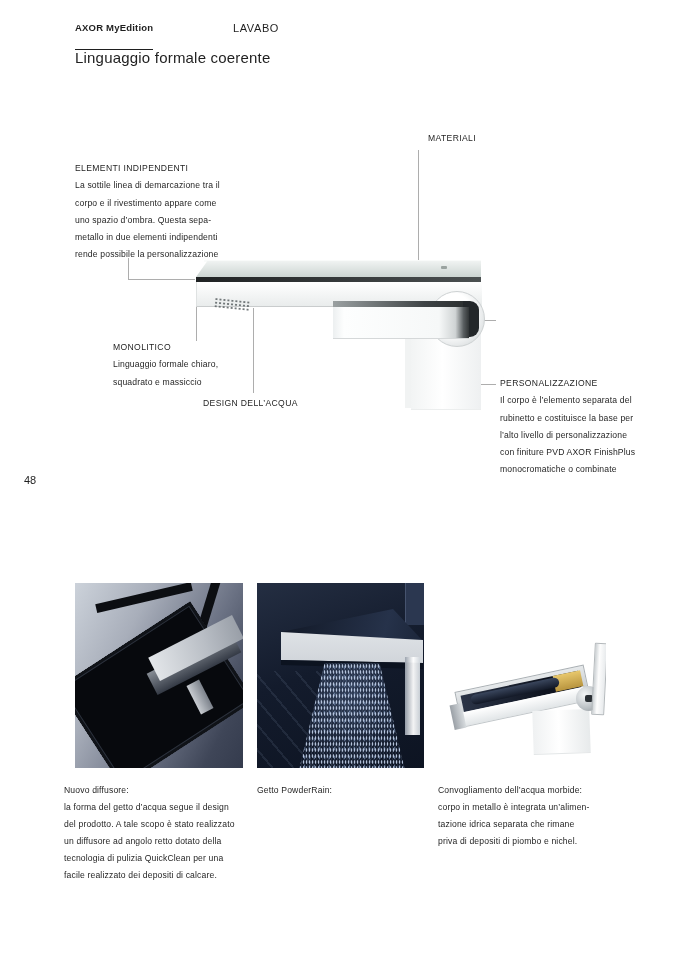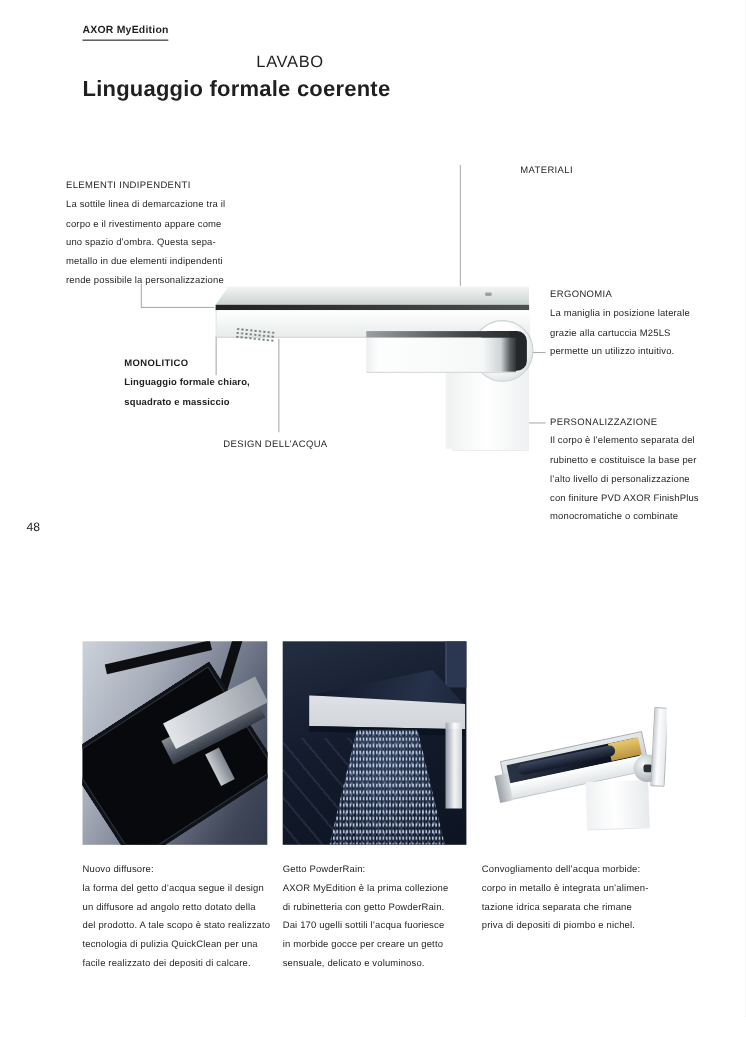--- a/index.html
+++ b/index.html
@@ -4,23 +4,23 @@
 <style>
   html,body{margin:0;padding:0;background:#e8e8e8;}
   .page{
     position:relative;width:678px;height:959px;background:#ffffff;
     font-family:"Liberation Sans",sans-serif;color:#1f1f1f;overflow:hidden;
     margin:0 auto;
   }
   .abs{position:absolute;}
   
   .brand{left:75px;top:22px;font-size:9.5px;font-weight:bold;letter-spacing:.2px;
-         border-bottom:1px solid #1f1f1f;padding-bottom:3px;}
-  .category{left:233px;top:22px;font-size:15px;letter-spacing:.6px;margin-top:26px;}
-  .title{left:75px;top:70px;font-size:20px;font-weight:bold;letter-spacing:.2px;}
+         border-bottom:1px solid #1f1f1f;padding-bottom:16px;}
+  .category{left:233px;top:22px;font-size:11px;letter-spacing:.6px;}
+  .title{left:75px;top:49px;font-size:15px;font-weight:normal;letter-spacing:.2px;}
   .pagenum{left:24px;top:474px;font-size:11px;}
   
   .co-head{font-size:8.6px;letter-spacing:.35px;line-height:17.3px;white-space:nowrap;}
   .co-body .ln{font-size:8.6px;letter-spacing:.15px;line-height:17.3px;white-space:nowrap;}
   .caption .ln{font-size:8.6px;letter-spacing:.15px;line-height:17.1px;white-space:nowrap;}
   .leader{background:#adadad;}
   
   .plate{left:196px;top:261px;width:285px;height:16px;
          background:linear-gradient(#f0f3f2,#ccd5d2);
          clip-path:polygon(0 100%,4% 0,100% 0,100% 100%);}
@@ -108,42 +108,34 @@
 </head>
 <body>
 
 <div class="page">
 
   <div class="abs brand">AXOR MyEdition</div>
   <div class="abs category">LAVABO</div>
   <div class="abs title">Linguaggio formale coerente</div>
   <div class="abs pagenum">48</div>
 
-  <div class="abs" style="left:60px;top:160px;">
+  <div class="abs" style="left:75px;top:160px;">
     <div class="co-head">ELEMENTI INDIPENDENTI</div>
     <div class="co-body">
         <div class="ln">La sottile linea di demarcazione tra il</div>
         <div class="ln">corpo e il rivestimento appare come</div>
         <div class="ln">uno spazio d’ombra. Questa sepa-</div>
         <div class="ln">metallo in due elementi indipendenti</div>
         <div class="ln">rende possibile la personalizzazione</div>
       </div>
   </div>
-  <div class="abs" style="left:428px;top:146px;margin-left:45px;">
+  <div class="abs" style="left:428px;top:130px;">
     <div class="co-head">MATERIALI</div>
   </div>
-  <div class="abs" style="left:500px;top:259px;">
-    <div class="co-head">ERGONOMIA</div>
-    <div class="co-body">
-        <div class="ln">La maniglia in posizione laterale</div>
-        <div class="ln">grazie alla cartuccia M25LS</div>
-        <div class="ln">permette un utilizzo intuitivo.</div>
-      </div>
-  </div>
-  <div class="abs" style="left:113px;top:322px;font-weight:bold;">
+  <div class="abs" style="left:113px;top:339px;">
     <div class="co-head">MONOLITICO</div>
     <div class="co-body">
         <div class="ln">Linguaggio formale chiaro,</div>
         <div class="ln">squadrato e massiccio</div>
       </div>
   </div>
   <div class="abs" style="left:203px;top:395px;">
     <div class="co-head">DESIGN DELL’ACQUA</div>
   </div>
   <div class="abs" style="left:500px;top:375px;">
@@ -206,39 +198,32 @@
     <div class="gold"></div>
     <div class="pipe"></div>
     <div class="tray-front"></div>
     <div class="endcap"></div>
     <div class="colmn"></div>
     <div class="disc"></div>
     <div class="slot"></div>
     <div class="lever"></div>
   </div>
 
-  <div class="abs caption" style="left:75px;top:782px;">
+  <div class="abs caption" style="left:64px;top:782px;">
     <div class="ln">Nuovo diffusore:</div>
     <div>
         <div class="ln">la forma del getto d’acqua segue il design</div>
+        <div class="ln">del prodotto. A tale scopo è stato realizzato</div>
         <div class="ln">un diffusore ad angolo retto dotato della</div>
-        <div class="ln">del prodotto. A tale scopo è stato realizzato</div>
         <div class="ln">tecnologia di pulizia QuickClean per una</div>
         <div class="ln">facile realizzato dei depositi di calcare.</div>
       </div>
   </div>
   <div class="abs caption" style="left:257px;top:782px;">
     <div class="ln">Getto PowderRain:</div>
-    <div>
-        <div class="ln">AXOR MyEdition è la prima collezione</div>
-        <div class="ln">di rubinetteria con getto PowderRain.</div>
-        <div class="ln">Dai 170 ugelli sottili l’acqua fuoriesce</div>
-        <div class="ln">in morbide gocce per creare un getto</div>
-        <div class="ln">sensuale, delicato e voluminoso.</div>
-      </div>
   </div>
   <div class="abs caption" style="left:438px;top:782px;">
     <div class="ln">Convogliamento dell’acqua morbide:</div>
     <div>
         <div class="ln">corpo in metallo è integrata un’alimen-</div>
         <div class="ln">tazione idrica separata che rimane</div>
         <div class="ln">priva di depositi di piombo e nichel.</div>
       </div>
   </div>
 

